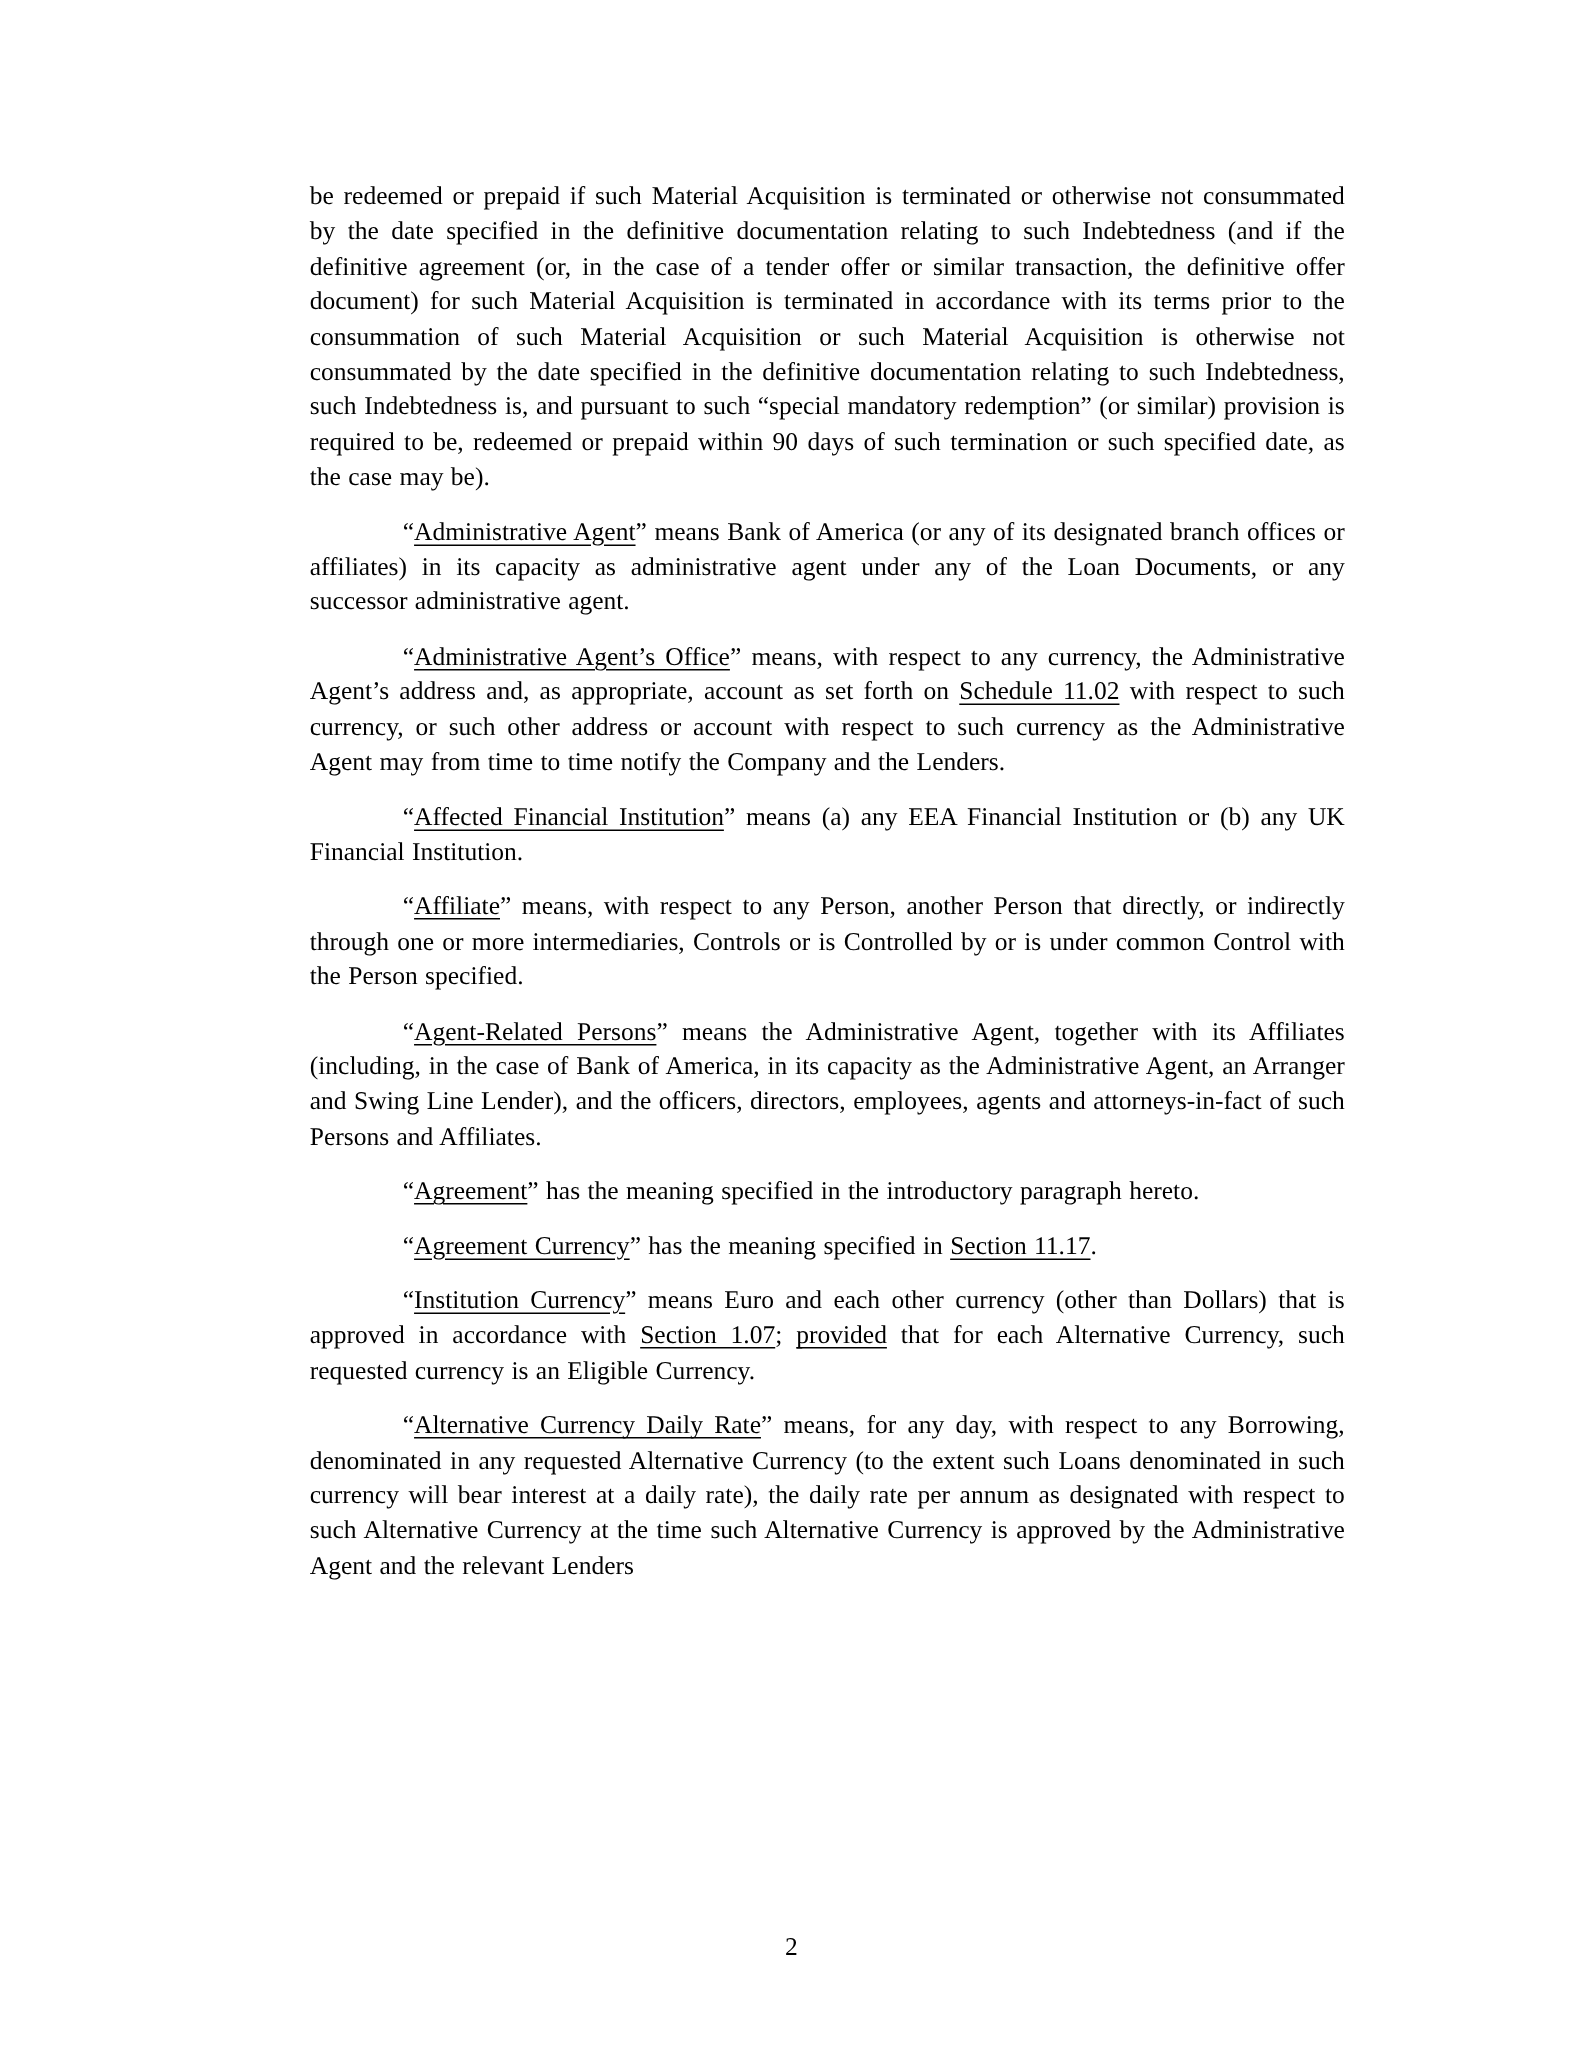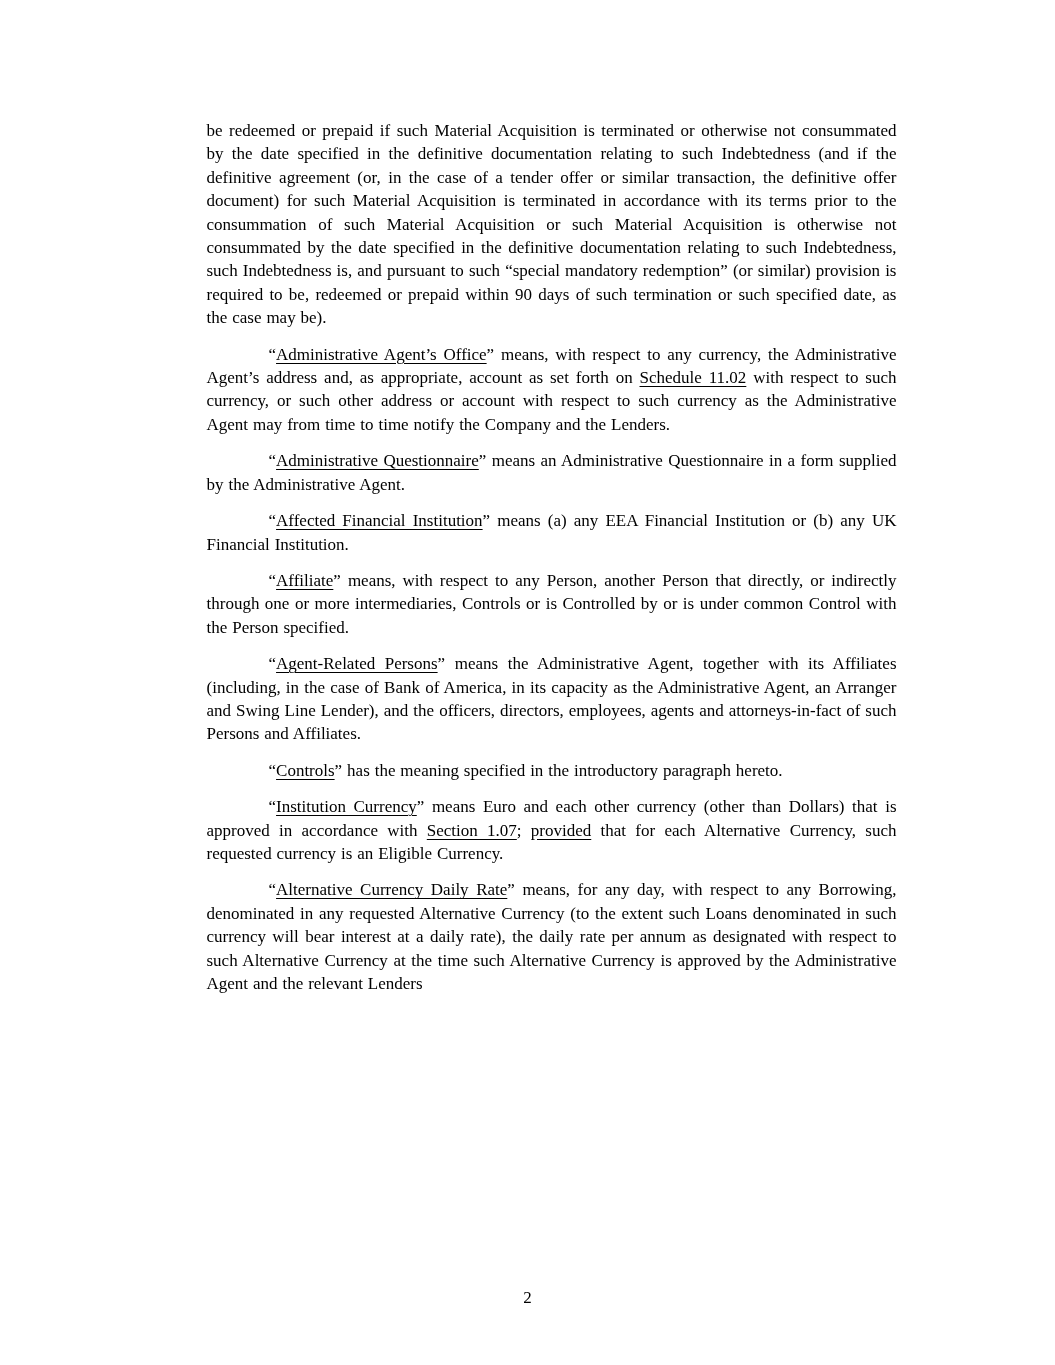--- a/index.html
+++ b/index.html
@@ -43,25 +43,26 @@
     font-size: 17px;
     line-height: 23px;
   }
 </style>
 </head>
 <body>
 
 <div class="page">
   <div>
       <p class="para"><span>be redeemed or prepaid if such Material Acquisition is terminated or otherwise not consummated by the date specified in the definitive documentation relating to such Indebtedness (and if the definitive agreement (or, in the case of a tender offer or similar transaction, the definitive offer document) for such Material Acquisition is terminated in accordance with its terms prior to the consummation of such Material Acquisition or such Material Acquisition is otherwise not consummated by the date specified in the definitive documentation relating to such Indebtedness, such Indebtedness is, and pursuant to such “special mandatory redemption” (or similar) provision is required to be, redeemed or prepaid within 90 days of such termination or such specified date, as the case may be).</span></p>
+      <p class="para indent"><span>“</span><span class="u">Administrative Agent</span><span>” means Bank of America (or any of its designated branch offices or affiliates) in its capacity as administrative agent under any of the Loan Documents, or any successor administrative agent.</span></p>
       <p class="para indent"><span>“</span><span class="u">Administrative Agent’s Office</span><span>” means, with respect to any currency, the Administrative Agent’s address and, as appropriate, account as set forth on </span><span class="u">Schedule 11.02</span><span> with respect to such currency, or such other address or account with respect to such currency as the Administrative Agent may from time to time notify the Company and the Lenders.</span></p>
-      <p class="para indent"><span>“</span><span class="u">Administrative Questionnaire</span><span>” means an Administrative Questionnaire in a form supplied by the Administrative Agent.</span></p>
       <p class="para indent"><span>“</span><span class="u">Affected Financial Institution</span><span>” means (a) any EEA Financial Institution or (b) any UK Financial Institution.</span></p>
       <p class="para indent"><span>“</span><span class="u">Affiliate</span><span>” means, with respect to any Person, another Person that directly, or indirectly through one or more intermediaries, Controls or is Controlled by or is under common Control with the Person specified.</span></p>
       <p class="para indent"><span>“</span><span class="u">Agent-Related Persons</span><span>” means the Administrative Agent, together with its Affiliates (including, in the case of Bank of America, in its capacity as the Administrative Agent, an Arranger and Swing Line Lender), and the officers, directors, employees, agents and attorneys-in-fact of such Persons and Affiliates.</span></p>
-      <p class="para indent"><span>“</span><span class="u">Controls</span><span>” has the meaning specified in the introductory paragraph hereto.</span></p>
+      <p class="para indent"><span>“</span><span class="u">Agreement</span><span>” has the meaning specified in the introductory paragraph hereto.</span></p>
+      <p class="para indent"><span>“</span><span class="u">Agreement Currency</span><span>” has the meaning specified in </span><span class="u">Section 11.17</span><span>.</span></p>
       <p class="para indent"><span>“</span><span class="u">Institution Currency</span><span>” means Euro and each other currency (other than Dollars) that is approved in accordance with </span><span class="u">Section 1.07</span><span>; </span><span class="u">provided</span><span> that for each Alternative Currency, such requested currency is an Eligible Currency.</span></p>
       <p class="para indent"><span>“</span><span class="u">Alternative Currency Daily Rate</span><span>” means, for any day, with respect to any Borrowing, denominated in any requested Alternative Currency (to the extent such Loans denominated in such currency will bear interest at a daily rate), the daily rate per annum as designated with respect to such Alternative Currency at the time such Alternative Currency is approved by the Administrative Agent and the relevant Lenders</span></p>
     </div>
   <div class="footer">
     <span>2</span>
   </div>
 </div>
 
 </body></html>

